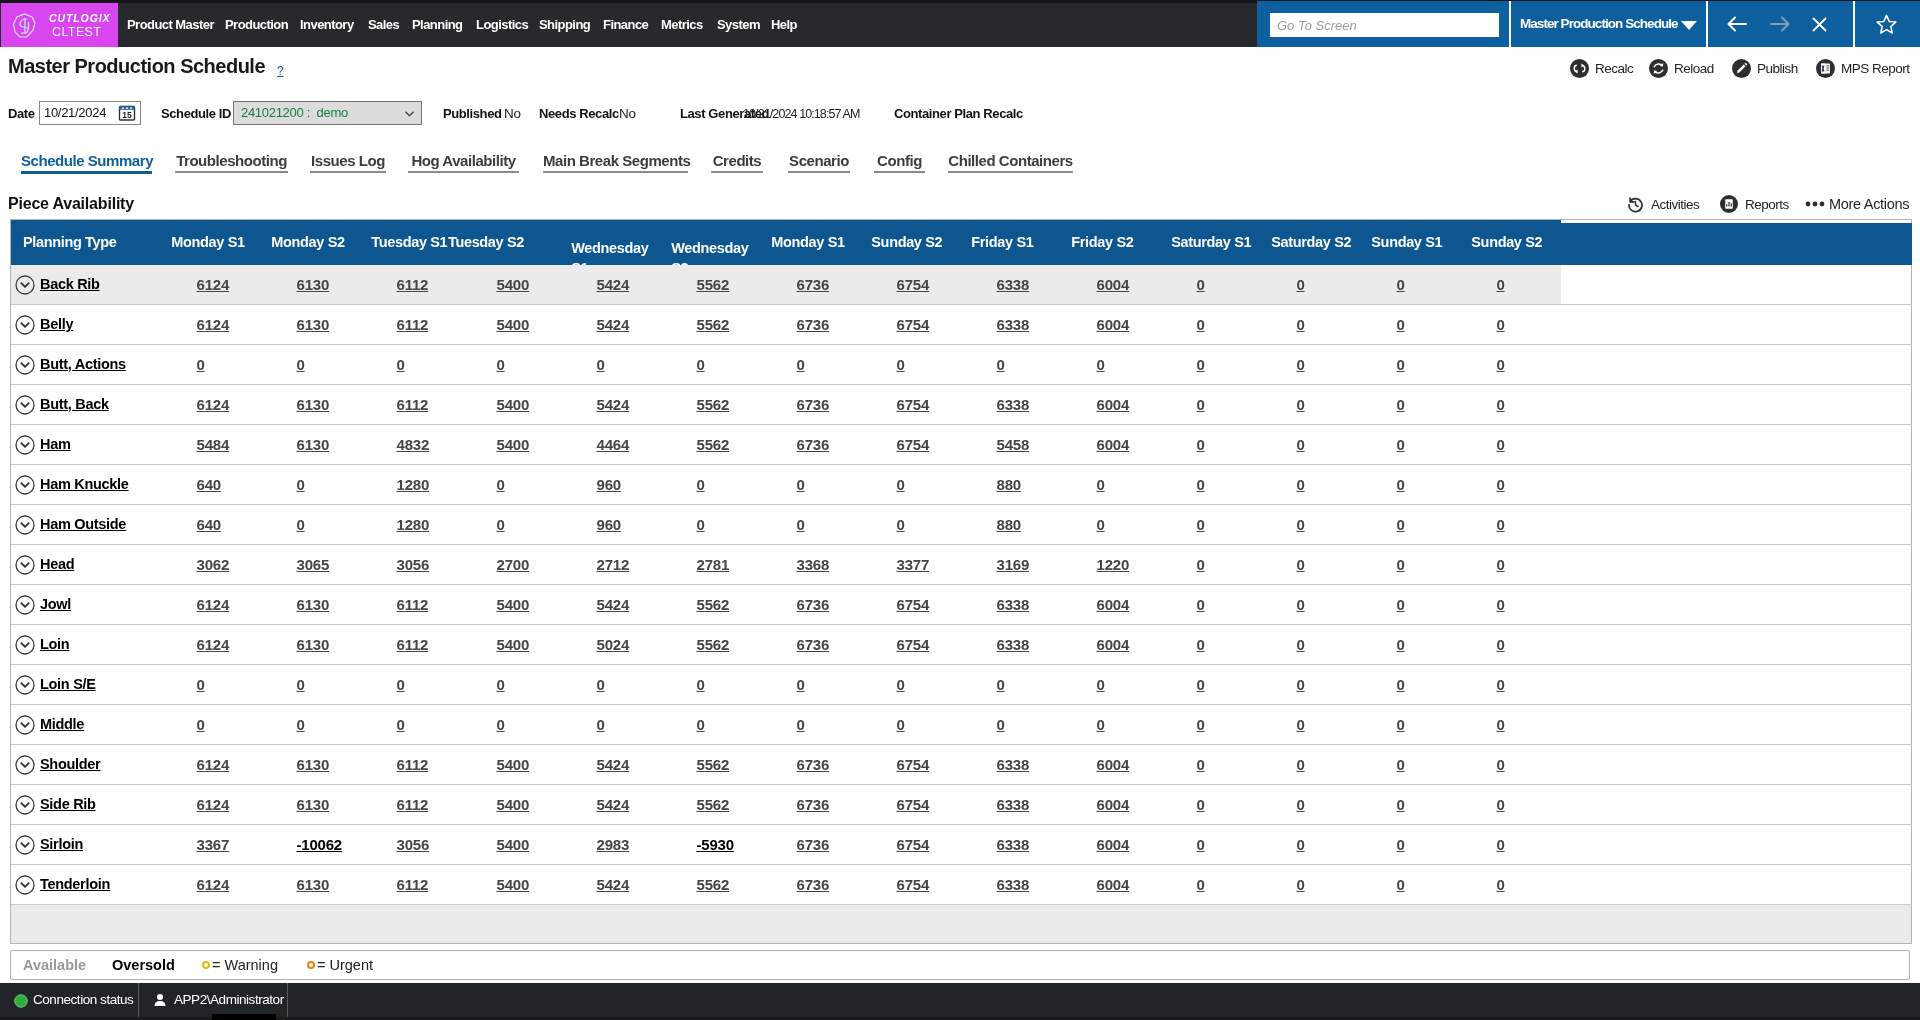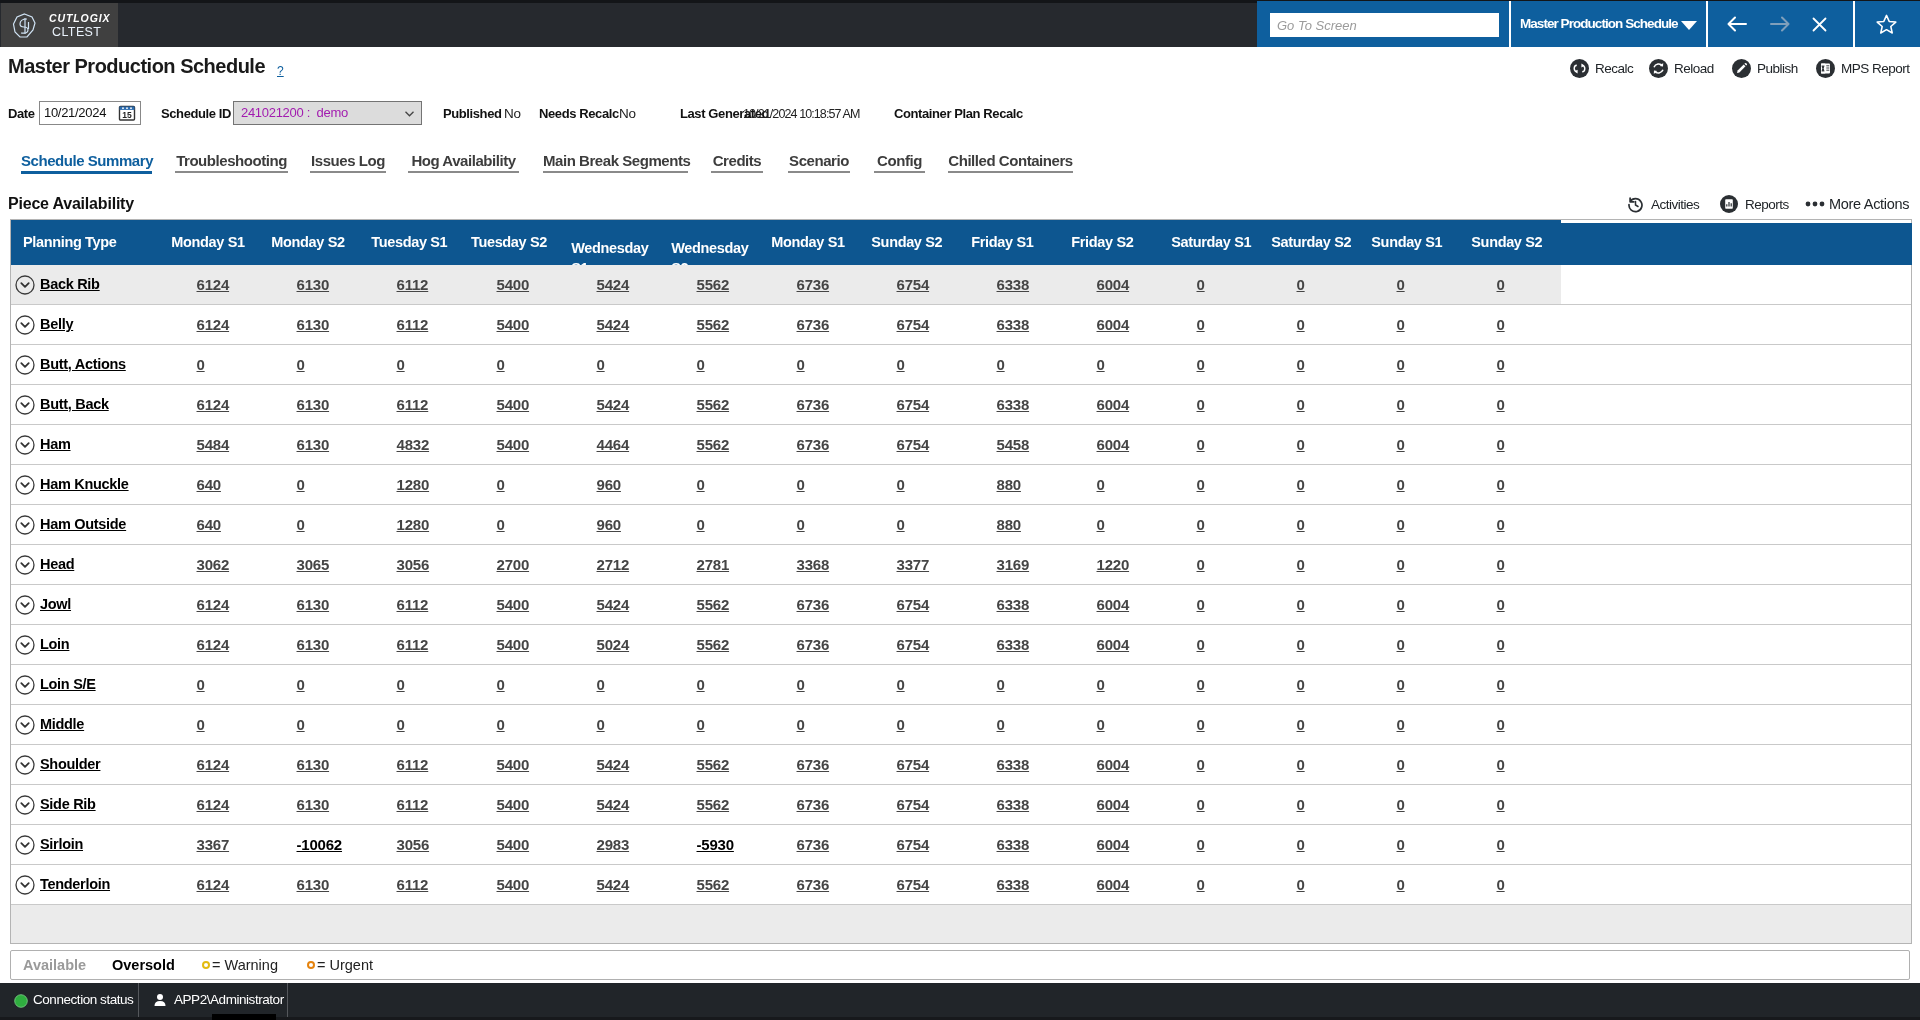--- a/index.html
+++ b/index.html
@@ -1,21 +1,21 @@
 <!DOCTYPE html>
 <html><head><meta charset="utf-8">
 <style>
 * { margin:0; padding:0; box-sizing:border-box; }
 html,body { width:1920px; height:1020px; overflow:hidden; background:#fff;
   font-family:"Liberation Sans", sans-serif; }
 
 
 #navbar { position:absolute; left:0; top:0; width:1920px; height:47px; background:#26292e; }
 #navtop { position:absolute; left:0; top:0; width:1920px; height:3px; background:#131518; }
-#logo { position:absolute; left:1px; top:3px; width:116.5px; height:44px; background:#404040; }
+#logo { position:absolute; left:1px; top:3px; width:116.5px; height:44px; background:#d946ef; }
 #logo svg { position:absolute; left:11px; top:10px; }
 #logo .l1 { position:absolute; left:48px; top:9px; font-size:10.5px; font-weight:700; font-style:italic;
   color:#fff; letter-spacing:0.9px; }
 #logo .l2 { position:absolute; left:51px; top:22px; font-size:12.5px; font-weight:400; color:#eaf2fb; letter-spacing:0.4px; }
 #menu { position:absolute; top:3px; height:44px; left:0; width:1257px; }
 #menu span { position:absolute; top:0; height:44px; line-height:44px; color:#fff; font-size:13px;
   font-weight:700; letter-spacing:-0.55px; white-space:nowrap; }
 #navright { position:absolute; left:1257px; top:1px; width:663px; height:46px; background:#0e5f9e; }
 #goto { position:absolute; left:13px; top:12px; width:229px; height:24px; background:#fff; border:none;
   font-size:13px; font-style:italic; color:#999; padding-left:7px; font-family:"Liberation Sans", sans-serif; }
@@ -34,21 +34,21 @@
 
 #controls { position:absolute; left:0; top:95px; width:1920px; height:40px; font-size:13.5px; }
 #controls .lbl { position:absolute; top:6px; height:26px; line-height:26px; font-weight:700; color:#111; font-size:13px; letter-spacing:-0.4px; }
 #controls .val { position:absolute; top:6px; height:26px; line-height:26px; color:#222; letter-spacing:-0.2px; }
 #dateinput { position:absolute; left:39px; top:6px; width:102px; height:24px; border:1px solid #888;
   background:#fff; }
 #dateinput .dtext { position:absolute; left:4px; top:0; height:22px; line-height:22px; color:#111; font-size:13px; letter-spacing:-0.3px;}
 #dateinput svg { position:absolute; right:4px; top:2px; }
 #schsel { position:absolute; left:233px; top:6px; width:189px; height:24px; border:1px solid #747474;
   background:#dcdcdc; }
-#schsel .stext { position:absolute; left:7px; top:0; height:22px; line-height:22px; color:#a21caf; font-size:13px; letter-spacing:-0.3px; }
+#schsel .stext { position:absolute; left:7px; top:0; height:22px; line-height:22px; color:#15803d; font-size:13px; letter-spacing:-0.3px; }
 
 #tabs { position:absolute; left:0; top:151px; width:1920px; height:26px; }
 #tabs .tab { position:absolute; top:0; height:22px; font-size:15px; font-weight:700; color:#3d3d3d;
   letter-spacing:-0.45px; border-bottom:2px solid #8a8a8a; line-height:20px; white-space:nowrap; text-align:center; }
 #tabs .tab.active { color:#0e5f9e; border-bottom:3px solid #0e5f9e; height:23px; }
 
 #secttitle { position:absolute; left:8px; top:195px; font-size:16px; font-weight:700; color:#111; letter-spacing:-0.2px; }
 .sectgrp { position:absolute; top:195px; height:18px; display:flex; align-items:center; font-size:13.5px; color:#212529; letter-spacing:-0.5px; }
 .sectgrp svg { margin-right:7px; }
 
@@ -86,20 +86,33 @@
   <div id="logo">
     <svg width="25" height="26" viewBox="0 0 25 26">
       <g fill="none" stroke="#cfe2f3" stroke-width="1.2">
         <path d="M12.5 1 L20 4 L23 10 L21 17 L15 24 L8 24 L3 19 L1.5 11 L5 4 Z"></path>
         <path d="M15 6 Q8 6 8 11 Q8 14 12 14 Q16 14 16 17 Q16 21 9 20"></path>
         <path d="M13 5 L13 21 M16.5 9 L16.5 16"></path>
       </g>
     </svg>
     <div class="l1">CUTLOGIX</div>
     <div class="l2">CLTEST</div>
+  </div>
+  <div id="menu">
+    <span style="left:127px">Product Master</span>
+    <span style="left:225px">Production</span>
+    <span style="left:300px">Inventory</span>
+    <span style="left:368px">Sales</span>
+    <span style="left:412px">Planning</span>
+    <span style="left:476px">Logistics</span>
+    <span style="left:539px">Shipping</span>
+    <span style="left:603px">Finance</span>
+    <span style="left:661px">Metrics</span>
+    <span style="left:717px">System</span>
+    <span style="left:771px">Help</span>
   </div>
   <div id="navright">
     <input id="goto" placeholder="Go To Screen" style="">
     <div class="navdiv" style="left:252px"></div>
     <div id="scrname">Master Production Schedule</div>
     <div id="scrcaret"></div>
     <div class="navdiv" style="left:449px"></div>
     <div class="navico" style="left:468px">
         <svg width="24" height="24" viewBox="0 0 24 24">
           <path d="M21 12 H4 M10 5.5 L3.5 12 L10 18.5" fill="none" stroke="#fff" stroke-width="2" stroke-linecap="round" stroke-linejoin="round"></path>
@@ -208,21 +221,21 @@
     </svg>
     <span style="font-size:14.5px;letter-spacing:-0.3px">More Actions</span>
   </div>
 
 <div id="grid">
   <div id="ghead">
       <span class="pt">Planning Type</span>
       <span class="hc" style="left:160.3px">Monday S1</span>
       <span class="hc" style="left:260.3px">Monday S2</span>
       <span class="hc" style="left:360.3px">Tuesday S1</span>
-      <span class="hc" style="left:460px">Tuesday S2</span>
+      <span class="hc" style="left:437px">Tuesday S2</span>
       <span class="hc wrap" style="left:560.3px">Wednesday<br>S1</span>
       <span class="hc wrap" style="left:660.3px">Wednesday<br>S2</span>
       <span class="hc" style="left:760.3px">Monday S1</span>
       <span class="hc" style="left:860.3px">Sunday S2</span>
       <span class="hc" style="left:960.3px">Friday S1</span>
       <span class="hc" style="left:1060.3px">Friday S2</span>
       <span class="hc" style="left:1160.3px">Saturday S1</span>
       <span class="hc" style="left:1260.3px">Saturday S2</span>
       <span class="hc" style="left:1360.3px">Sunday S1</span>
       <span class="hc" style="left:1460.3px">Sunday S2</span>

